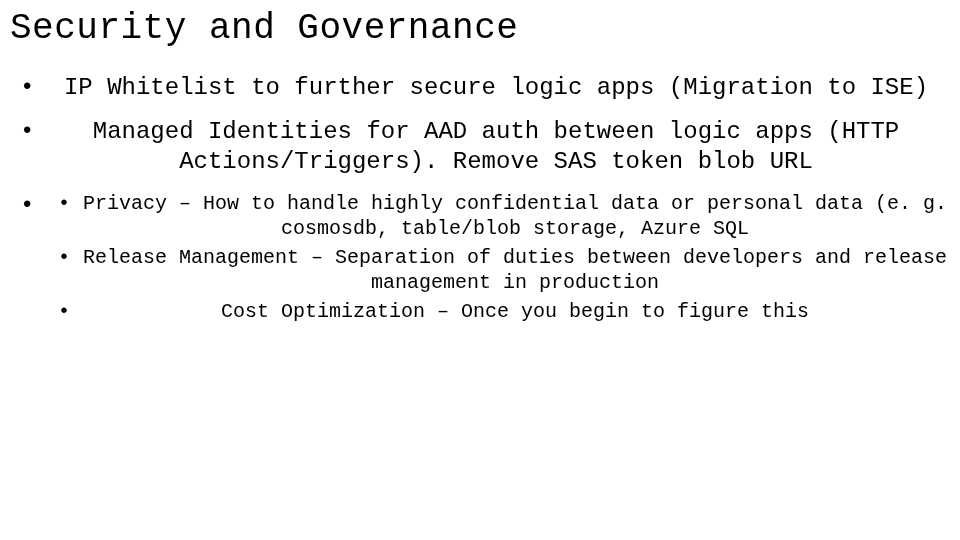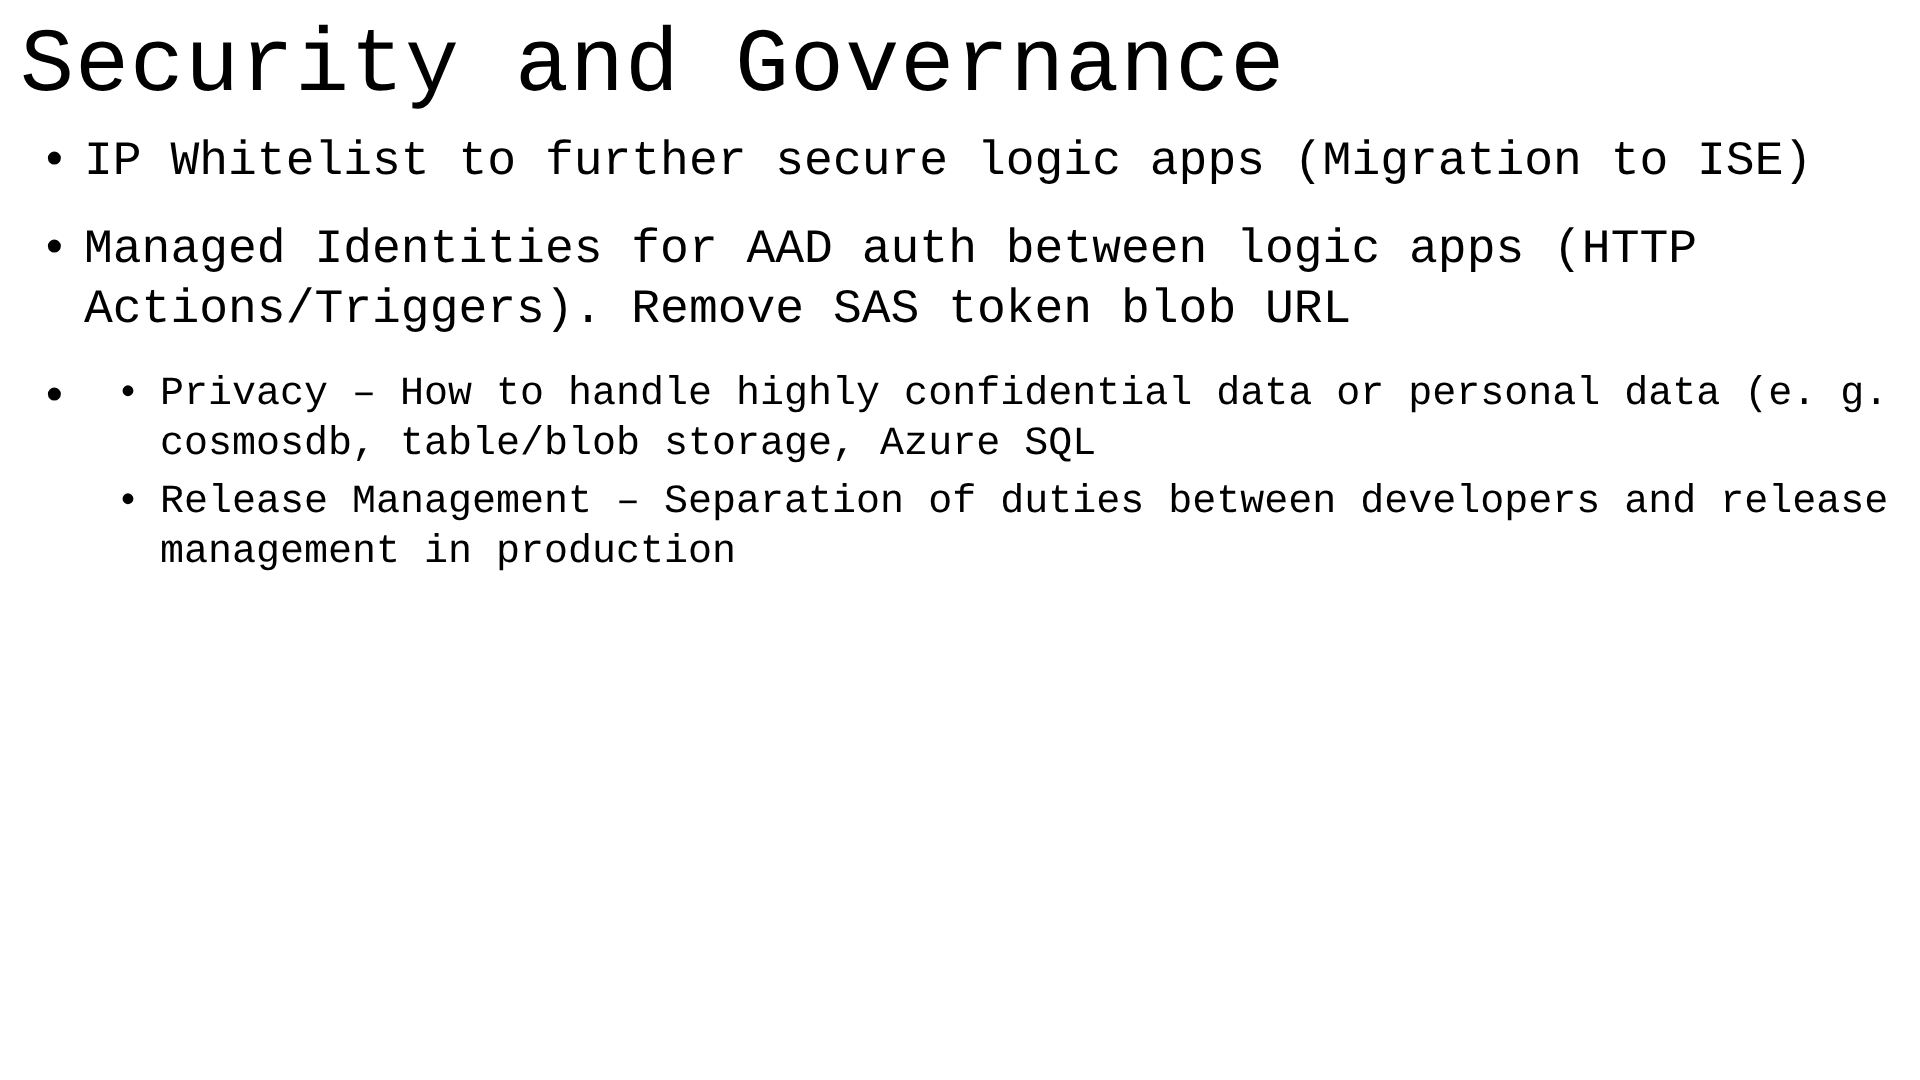--- a/index.html
+++ b/index.html
@@ -10,29 +10,30 @@
     overflow: hidden;
     background: #ffffff;
     font-family: "Courier New", Courier, monospace;
     color: #000000;
   }
   .slide {
     box-sizing: border-box;
     padding: 8px 10px 0 10px;
   }
   h1.title {
-    font-size: 45px;
+    font-size: 36px;
     font-weight: normal;
-    margin: 0 0 8px 0;
+    margin: 0 0 24px 0;
     letter-spacing: 0.5px;
   }
   ul.level1 {
     list-style: none;
     margin: 0;
     padding: 0 0 0 28px;
+    text-align: center;
   }
   ul.level1 > li {
     position: relative;
     font-size: 24px;
     line-height: 1.25;
     margin-bottom: 14px;
     padding-left: 4px;
   }
   ul.level1 > li::before {
     content: "•";
@@ -67,16 +68,17 @@
 <div class="slide">
   <h1 class="title">Security and Governance</h1>
 
   <ul class="level1">
     <li>IP Whitelist to further secure logic apps (Migration to ISE)</li>
     <li>Managed Identities for AAD auth between logic apps (HTTP Actions/Triggers).  Remove SAS token blob URL</li>
     <li>
       <ul class="level2">
         <li>Privacy – How to handle highly confidential data or personal data (e. g. cosmosdb, table/blob storage, Azure SQL</li>
         <li>Release Management – Separation of duties between developers and release management in production</li>
+        <li>Cost Optimization – Once you begin to figure this</li>
       </ul>
     </li>
   </ul>
 </div>
 
 </body></html>

